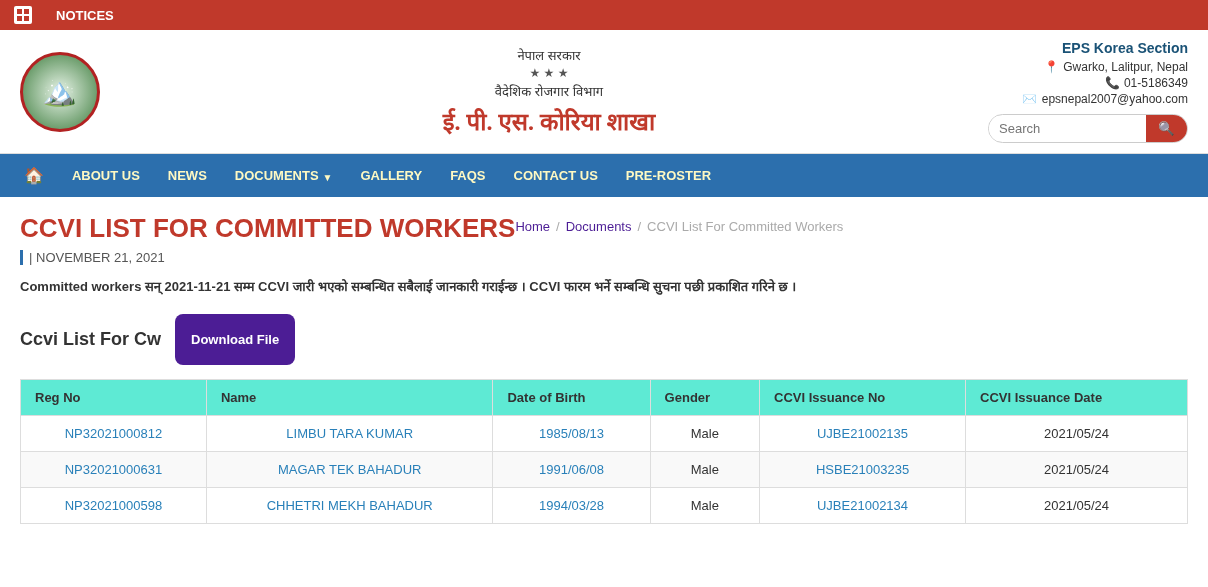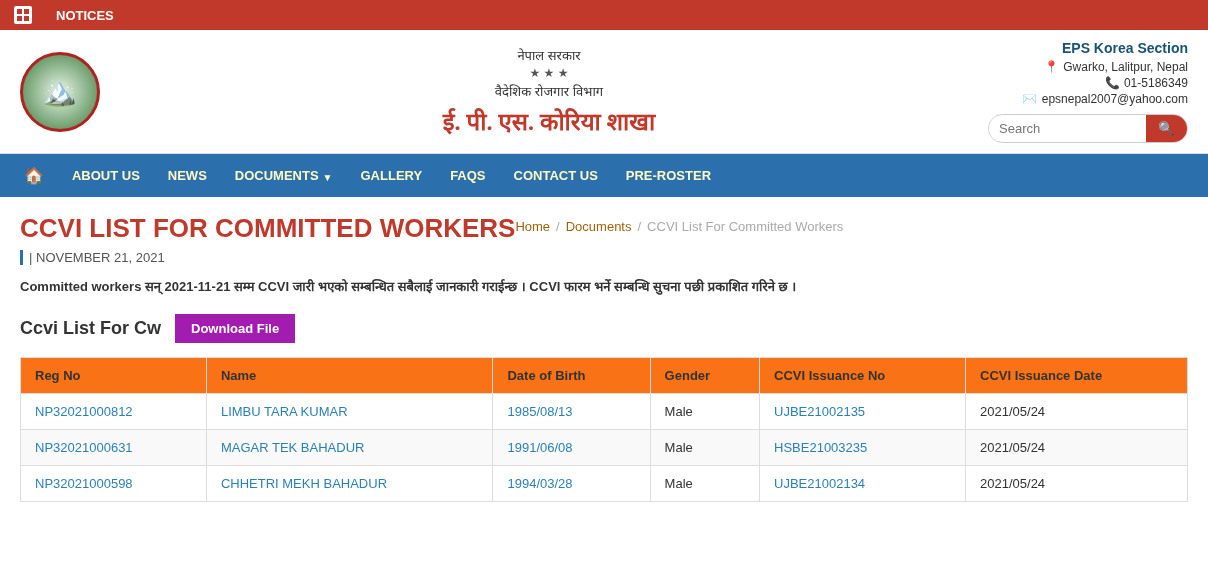--- a/index.html
+++ b/index.html
@@ -131,21 +131,21 @@
       color: #c0392b;
     }
     .breadcrumb {
       font-size: 13px;
       color: #666;
       display: flex;
       gap: 6px;
       align-items: center;
       padding-top: 6px;
     }
-    .breadcrumb a { color: #a16207; text-decoration: none; }
+    .breadcrumb a { color: #4c1d95; text-decoration: none; }
     .breadcrumb span { color: #aaa; }
 
     .date-line {
       font-size: 13px;
       color: #555;
       border-left: 3px solid #2c6fad;
       padding-left: 6px;
       margin-bottom: 12px;
     }
 
@@ -162,47 +162,48 @@
       align-items: center;
       gap: 14px;
       margin-bottom: 14px;
     }
     .list-title {
       font-size: 18px;
       font-weight: bold;
       color: #333;
     }
     .download-btn {
-      background: #a21caf;
+      background: #4c1d95;
       color: #fff;
       border: none;
-      padding: 7px 16px;
-      border-radius: 0;
+      padding: 18px 16px;
+      border-radius: 8px;
       cursor: pointer;
       font-size: 13px;
       font-weight: bold;
     }
 
     
     .data-table {
       width: 100%;
       border-collapse: collapse;
       font-size: 13px;
     }
     .data-table th {
-      background: #f97316;
+      background: #5eead4;
       border: 1px solid #ddd;
       padding: 10px 14px;
       text-align: left;
       font-weight: bold;
       color: #333;
     }
     .data-table td {
       border: 1px solid #ddd;
       padding: 10px 14px;
+      text-align: center;
     }
     .data-table tr:nth-child(even) { background: #f9f9f9; }
 
     .link-blue { color: #2980b9; text-decoration: none; }
   </style>
 </head>
 <body>
 
 <div class="notices-bar">
   <span class="notices-icon">

